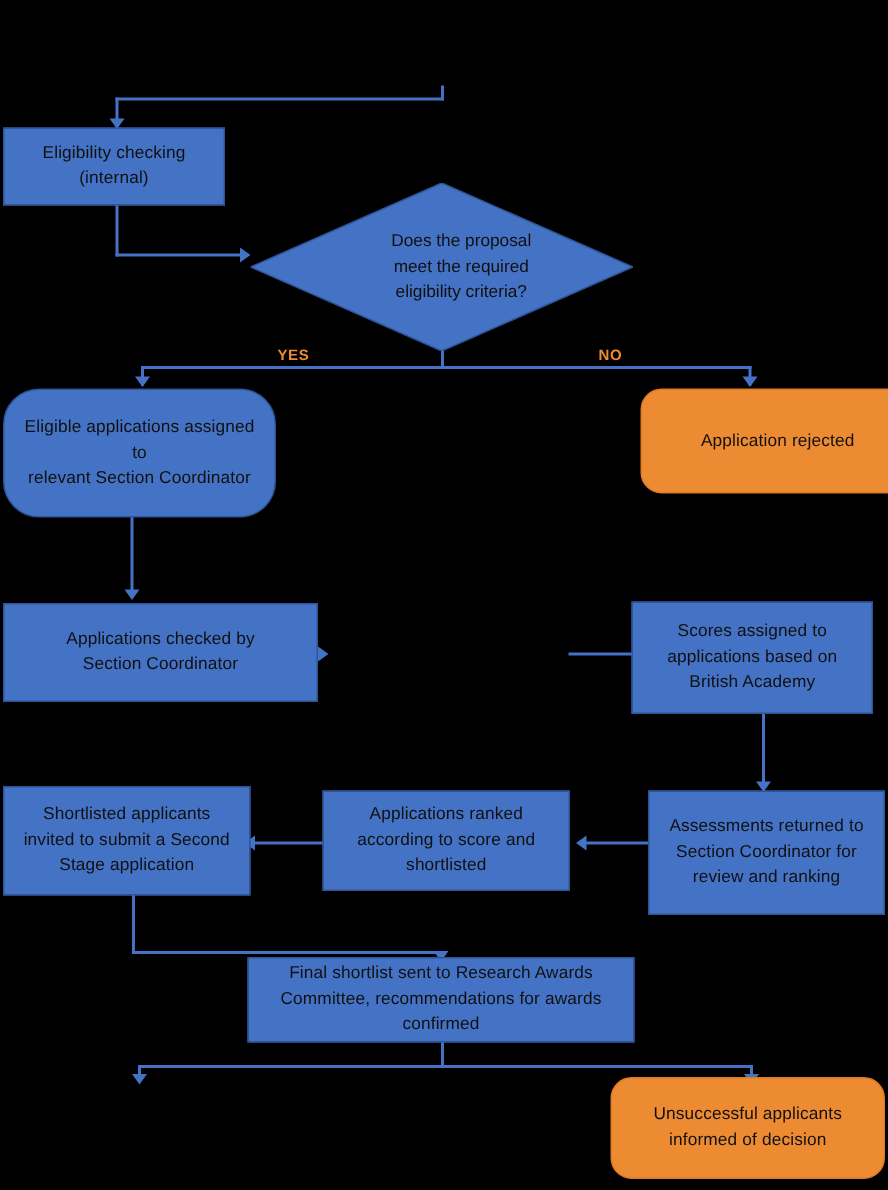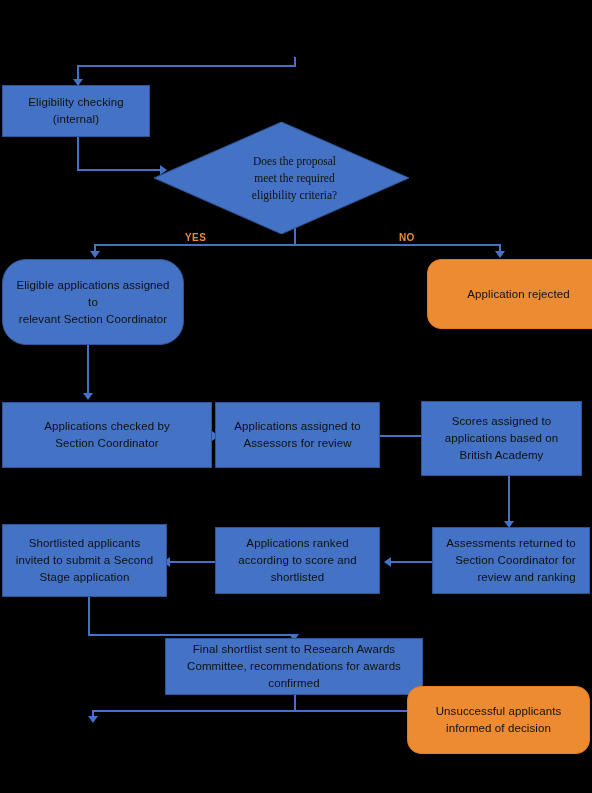--- a/index.html
+++ b/index.html
@@ -148,61 +148,58 @@
   <div class="ln lnv" style="left:92px;top:710px;height:11px;"></div>
   <div class="arw arw-d" style="left:88px;top:716px;"></div>
   <div class="ln lnv" style="left:500px;top:710px;height:11px;"></div>
   <div class="arw arw-d" style="left:496px;top:716px;"></div>
 
 
   <div class="node rect" style="left:2px;top:85px;width:148px;height:52px;">
     <span>Eligibility checking<br>(internal)</span>
   </div>
 
-  <div class="diamond-wrap" style="left:154px;top:122px;width:255px;height:112px;font-family:Liberation Serif, serif;">
+  <div class="diamond-wrap" style="left:167px;top:122px;width:255px;height:112px;">
     <svg class="diamond-shape" viewBox="0 0 255 112" preserveAspectRatio="none">
       <polygon points="127.5,0 255,56 127.5,112 0,56" fill="#4472C4" stroke="#2e5597" stroke-width="1"></polygon>
     </svg>
     <div class="diamond-label">Does the proposal<br>meet the required<br>eligibility criteria?</div>
   </div>
 
   <div class="node rect" style="left:2px;top:259px;width:182px;height:86px;border-radius:24px;">
     <span>Eligible applications assigned to<br>relevant Section Coordinator</span>
   </div>
 
   <div class="node round" style="left:407px;top:259px;width:183px;height:70px;margin-left:20px;">
     <span>Application rejected</span>
   </div>
 
   <div class="node rect" style="left:2px;top:402px;width:210px;height:66px;">
     <span>Applications checked by<br>Section Coordinator</span>
   </div>
 
-  <div class="node rect" style="left:215px;top:402px;width:165px;height:66px;">
-    <span>Applications assigned to<br>Assessors for review</span>
-  </div>
 
   <div class="node rect" style="left:421px;top:401px;width:161px;height:75px;">
     <span>Scores assigned to<br>applications based on<br>British Academy</span>
   </div>
 
   <div class="node rect" style="left:2px;top:524px;width:165px;height:73px;">
     <span>Shortlisted applicants<br>invited to submit a Second<br>Stage application</span>
   </div>
 
   <div class="node rect" style="left:215px;top:527px;width:165px;height:67px;">
     <span>Applications ranked<br>according to score and<br>shortlisted</span>
   </div>
 
-  <div class="node rect" style="left:432px;top:527px;width:158px;height:67px;text-align:right;">
+  <div class="node rect" style="left:432px;top:527px;width:158px;height:83px;">
     <span>Assessments returned to<br>Section Coordinator for<br>review and ranking</span>
   </div>
 
   <div class="node rect" style="left:165px;top:638px;width:258px;height:57px;">
     <span>Final shortlist sent to Research Awards<br>Committee, recommendations for awards<br>confirmed</span>
   </div>
 
 
-  <div class="node round" style="left:407px;top:686px;width:183px;height:68px;">
+  <div class="node round" style="left:407px;top:718px;width:183px;height:68px;">
     <span>Unsuccessful applicants<br>informed of decision</span>
   </div>
 
 </div>
 
 </body></html>

